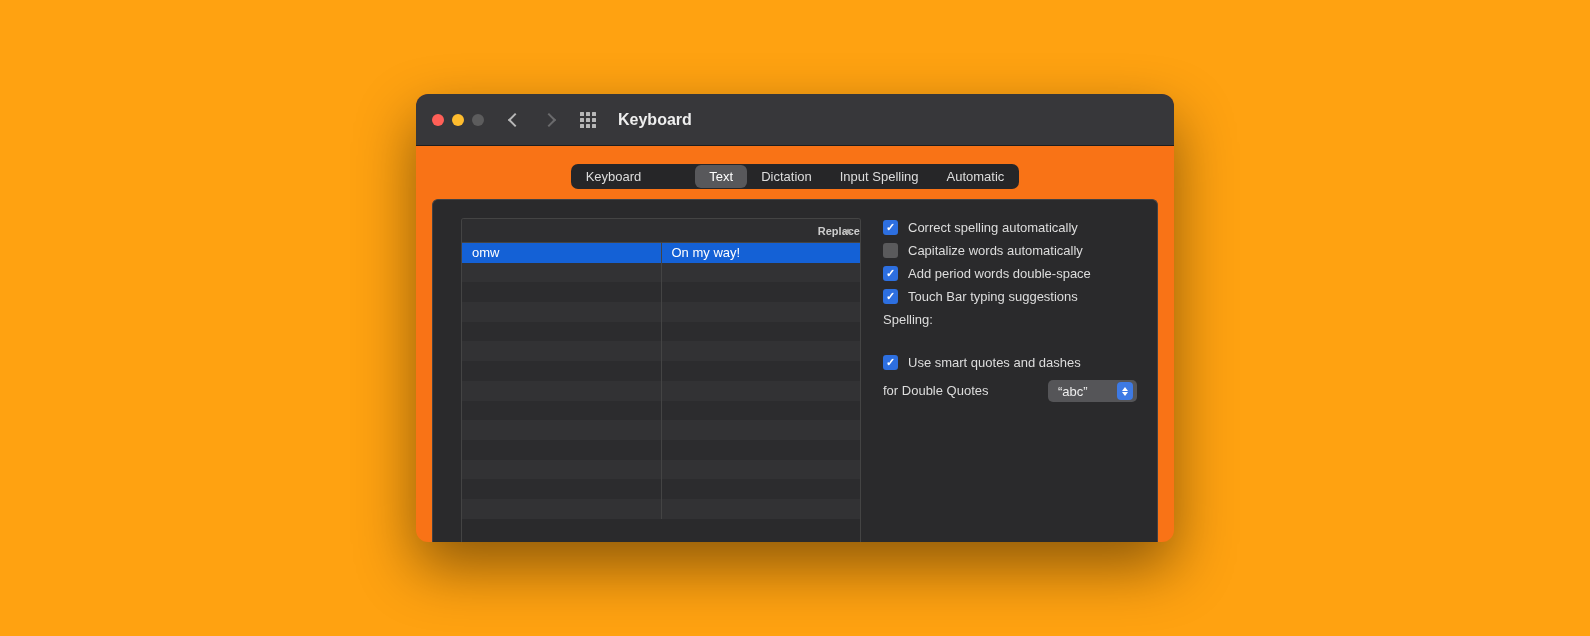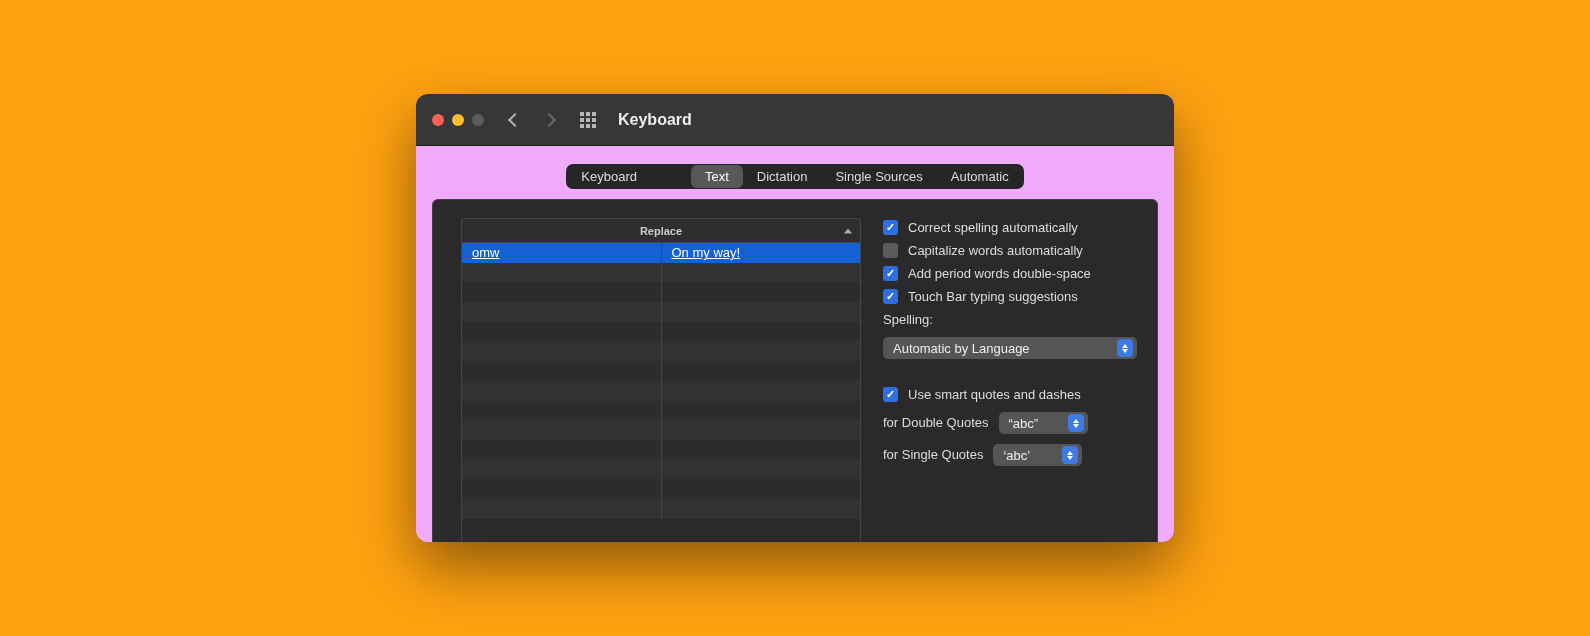--- a/index.html
+++ b/index.html
@@ -10,21 +10,21 @@
     font-family: -apple-system, "Helvetica Neue", Arial, sans-serif;
     font-size: 13px;
     color: #e6e6e6;
     display: flex;
     align-items: center;
     justify-content: center;
   }
   .window {
     width: 758px;
     height: 448px;
-    background: #f0abfc;
+    background: #f97316;
     border-radius: 12px;
     box-shadow: 0 25px 60px rgba(0,0,0,0.45);
     overflow: hidden;
     display: flex;
     flex-direction: column;
   }
   .titlebar {
     height: 52px;
     background: #37373a;
     display: flex;
@@ -127,35 +127,35 @@
     border-bottom: 1px solid #444;
     height: 24px;
     font-size: 11px;
     font-weight: 600;
     color: #ccc;
   }
   .th {
     flex: 1;
     display: flex;
     align-items: center;
-    justify-content: center;
+    justify-content: flex-end;
     position: relative;
     border-right: 1px solid #444;
   }
   .th:last-child { border-right: none; }
   .sort-caret {
     position: absolute; right: 8px; top: 50%; transform: translateY(-50%);
     width: 0; height: 0; border-left: 4px solid transparent; border-right: 4px solid transparent;
     border-bottom: 5px solid #aaa;
   }
   .tbody { flex: 1; display: flex; flex-direction: column; }
   .row { display: flex; height: 19.7px; }
   .row:nth-child(odd) { background: #2c2c2e; }
   .row:nth-child(even) { background: #323234; }
-  .row.selected { background: #1461d6; color: #fff; text-decoration: underline; }
+  .row.selected { background: #1461d6; color: #fff; }
   .cell {
     flex: 1;
     padding: 0 10px;
     display: flex;
     align-items: center;
     font-size: 13px;
     border-right: 1px solid #444;
   }
   .cell:last-child { border-right: none; }
 
@@ -192,21 +192,21 @@
     width: 16px; height: 18px; background: #3e7ae4; border-radius: 4px;
     display: flex; flex-direction: column; align-items: center; justify-content: center;
     gap: 1px;
   }
   .stepper .up, .stepper .down {
     width: 0; height: 0; border-left: 3px solid transparent; border-right: 3px solid transparent;
   }
   .stepper .up { border-bottom: 4px solid #fff; }
   .stepper .down { border-top: 4px solid #fff; }
   .quote-row {
-    display: flex; align-items: center; justify-content: flex-start;
+    display: flex; align-items: center; justify-content: space-between;
     gap: 10px;
   }
   .quote-row .select { width: 89px; }
   .spacer-sm { height: 12px; }
 </style>
 </head>
 <body>
 
 <div class="window">
   <div class="titlebar">
@@ -232,21 +232,21 @@
     </div>
     <div class="title">Keyboard</div>
   </div>
 
   <div class="body">
     <div class="tabbar">
       <div class="tabs" id="tabs">
           <div class="tab">Keyboard</div>
           <div class="tab active">Text</div>
           <div class="tab">Dictation</div>
-          <div class="tab">Single Sources</div>
+          <div class="tab">Input Spelling</div>
           <div class="tab">Automatic</div>
         </div>
     </div>
 
     <div class="panel">
       <div class="table">
         <div class="thead">
           <div class="th">
             <span>Replace</span>
             <span class="sort-caret"></span>
@@ -324,51 +324,34 @@
         <div class="chk-row">
           <div class="chk checked" id="chk-dbl">✓</div>
           <span>Add period words double-space</span>
         </div>
         <div class="chk-row">
           <div class="chk checked" id="chk-tb">✓</div>
           <span>Touch Bar typing suggestions</span>
         </div>
 
         <div class="section-label">Spelling:</div>
-        <div class="select">
-          <span>Automatic by Language</span>
-          <div class="stepper">
-              <div class="up"></div>
-              <div class="down"></div>
-            </div>
-        </div>
 
         <div class="spacer-sm"></div>
 
         <div class="chk-row">
           <div class="chk checked" id="chk-sq">✓</div>
           <span>Use smart quotes and dashes</span>
         </div>
 
         <div class="quote-row">
           <span>for Double Quotes</span>
           <div class="select">
             <span>“abc”</span>
             <div class="stepper">
                 <div class="up"></div>
                 <div class="down"></div>
               </div>
           </div>
         </div>
-        <div class="quote-row">
-          <span>for Single Quotes</span>
-          <div class="select">
-            <span>‘abc’</span>
-            <div class="stepper">
-                <div class="up"></div>
-                <div class="down"></div>
-              </div>
-          </div>
-        </div>
       </div>
     </div>
   </div>
 </div>
 
 </body></html>

